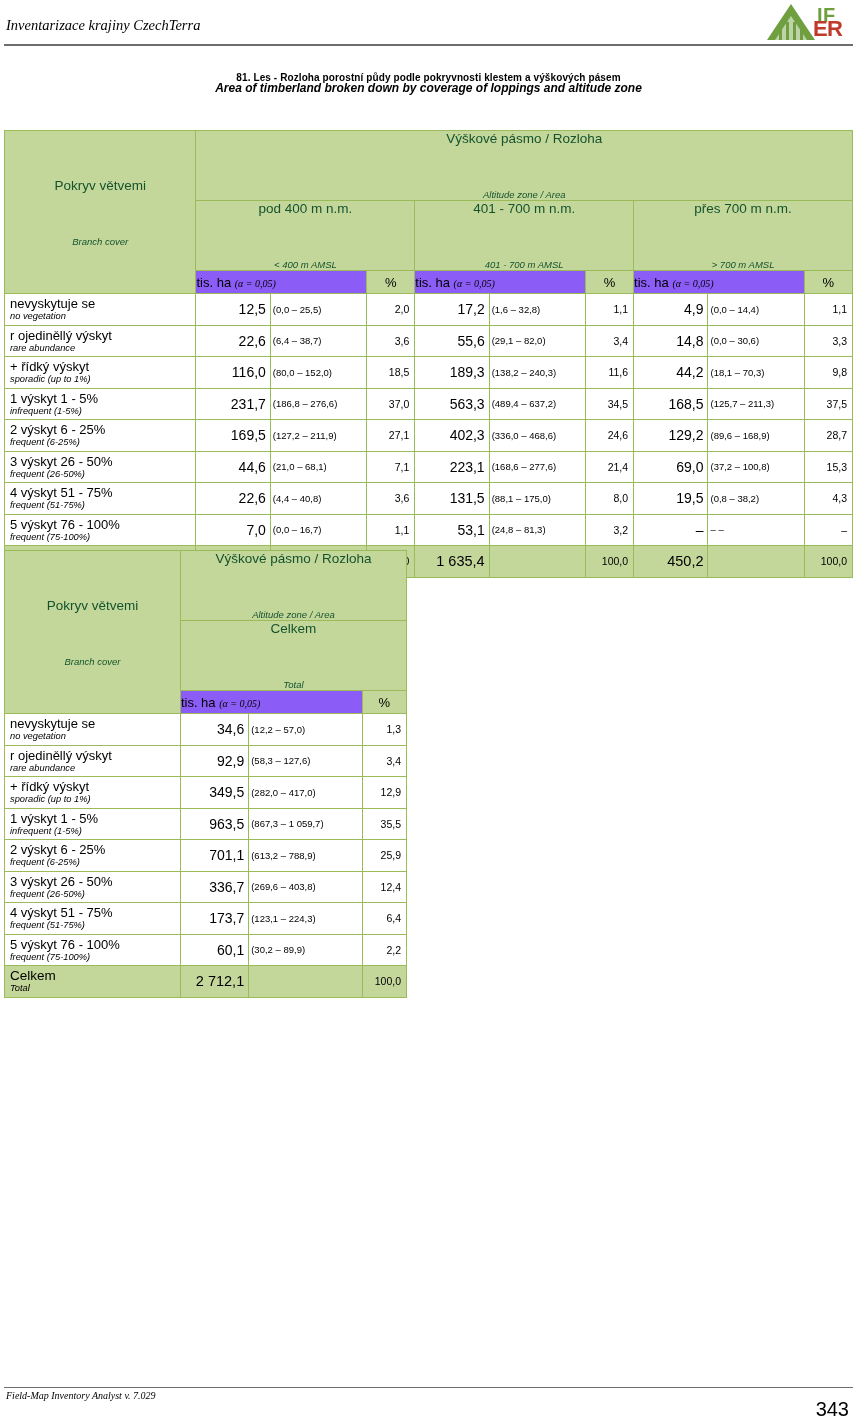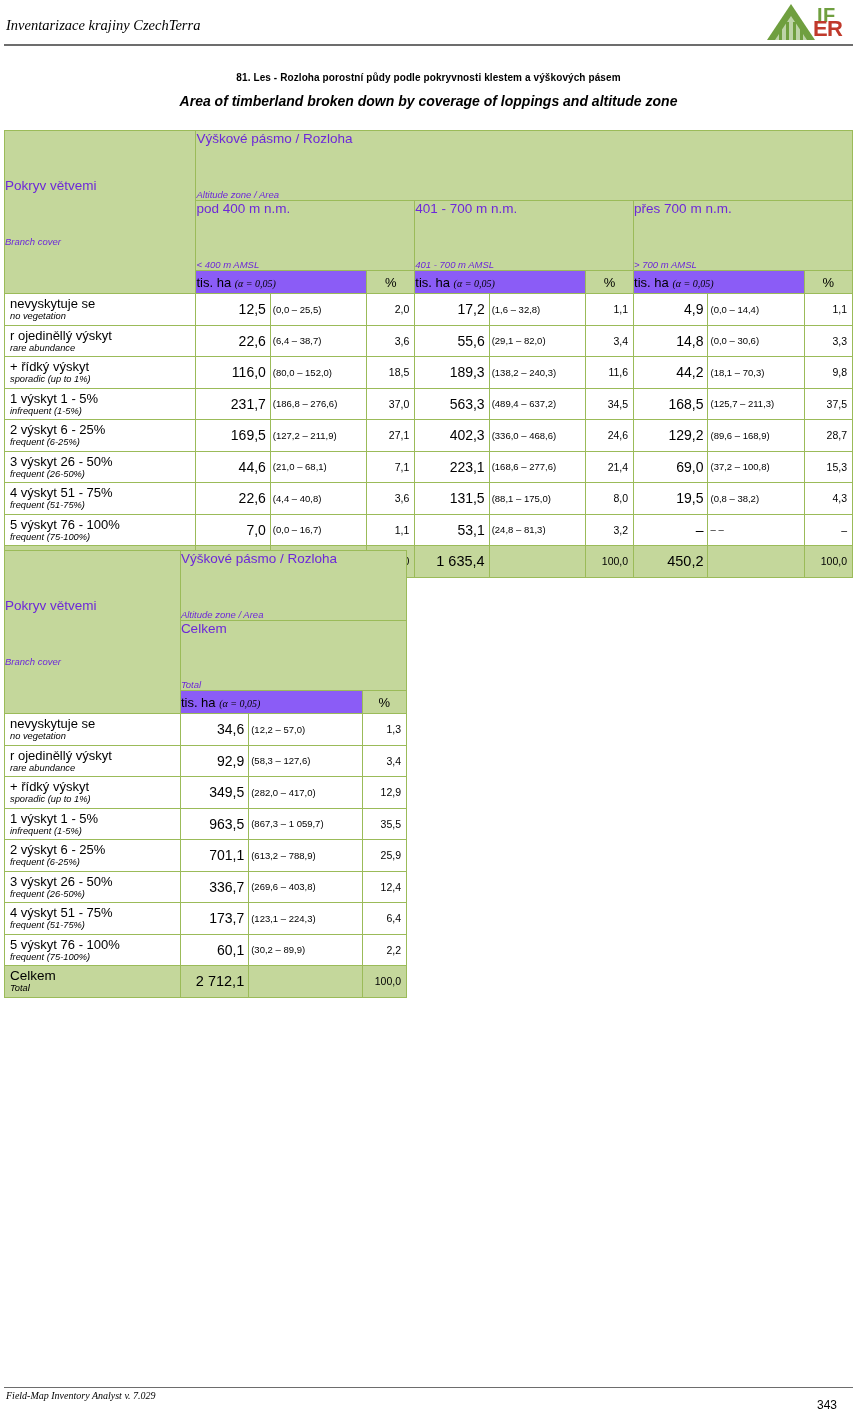--- a/index.html
+++ b/index.html
@@ -56,44 +56,45 @@
     top: 72px;
     width: 857px;
     text-align: center;
     font-size: 10px;
     font-weight: bold;
     letter-spacing: 0.1px;
   }
   .doc-subtitle {
     position: absolute;
     left: 0;
-    top: 93px;
+    top: 81px;
     width: 857px;
     text-align: center;
-    font-size: 14px;
+    font-size: 12px;
     font-weight: bold;
     font-style: italic;
   }
 
   
   .tbl {
     position: absolute;
     border-collapse: collapse;
     border: 1px solid #9bbb59;
     background: #ffffff;
   }
   .tbl td, .tbl th {
     border: 1px solid #9bbb59;
     padding: 0;
     vertical-align: middle;
   }
   .grp-head {
     background: #c4d79b;
+    text-align: center;
     font-size: 13.5px;
-    color: #6d28d9;
+    color: #14532d;
   }
   .grp-head .sub {
     font-size: 9.5px;
     font-style: italic;
     display: block;
     line-height: 11px;
     margin-top: 42px;
   }
   .grp-head .main {
     display: block;
@@ -180,23 +181,23 @@
   .footer-left {
     position: absolute;
     left: 6px;
     top: 1390px;
     font-family: "Liberation Serif", serif;
     font-style: italic;
     font-size: 10px;
   }
   .footer-page {
     position: absolute;
-    right: 20px;
+    right: 8px;
     top: 1398px;
-    font-size: 12px;
+    font-size: 20px;
   }
 </style>
 </head>
 <body>
 
 <div class="page-header">
   <div class="header-title">Inventarizace krajiny CzechTerra</div>
   <div class="header-rule"></div>
   <div class="logo">
     <svg width="86" height="40" viewBox="0 0 86 40">

